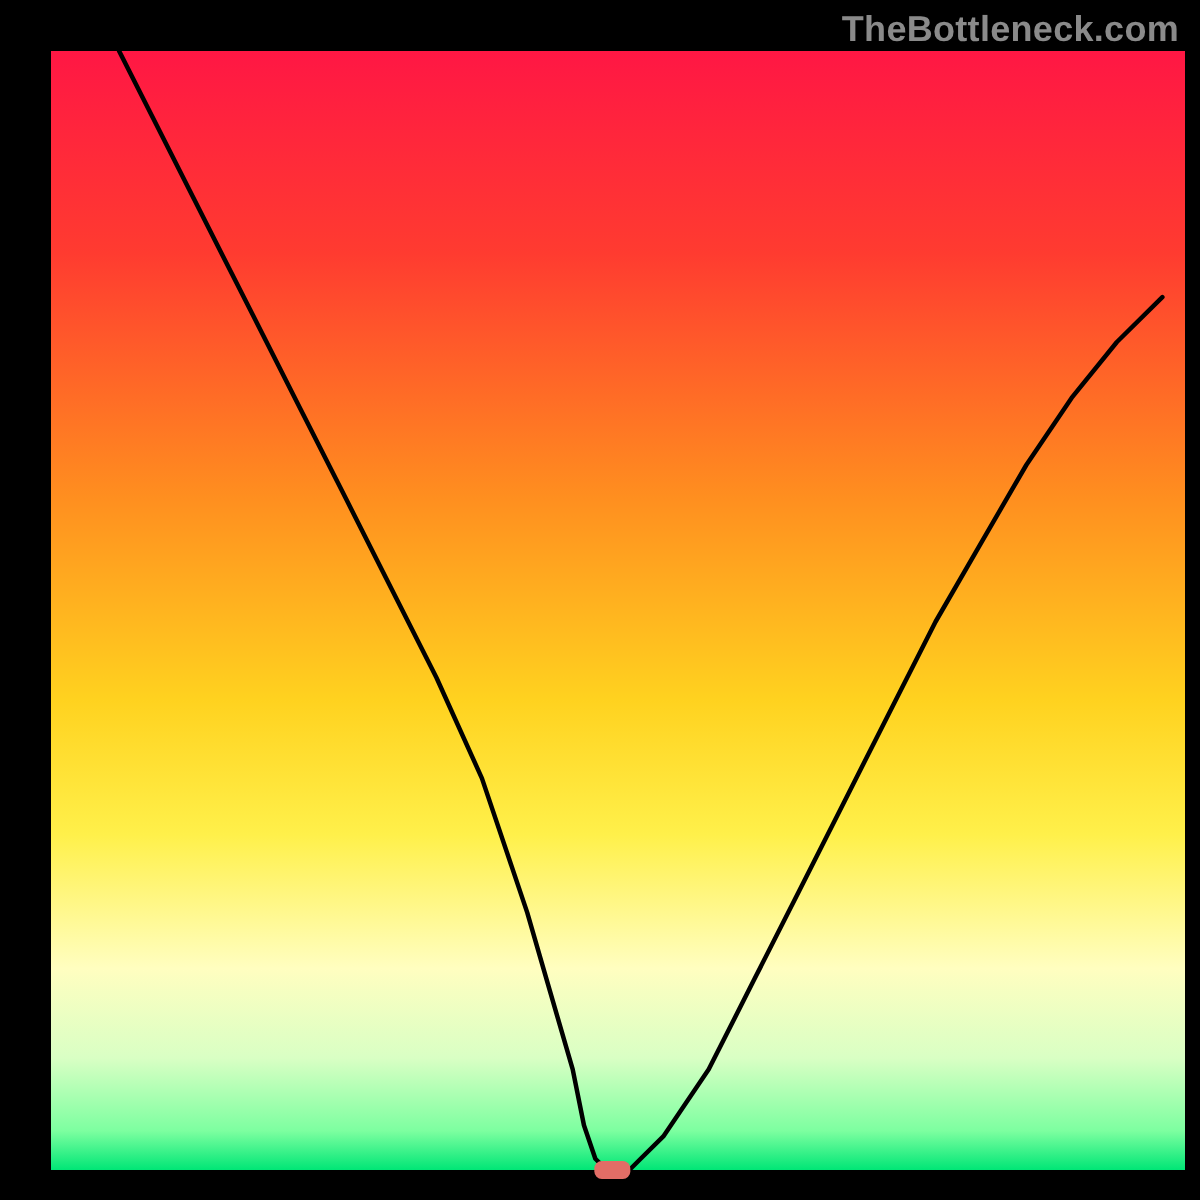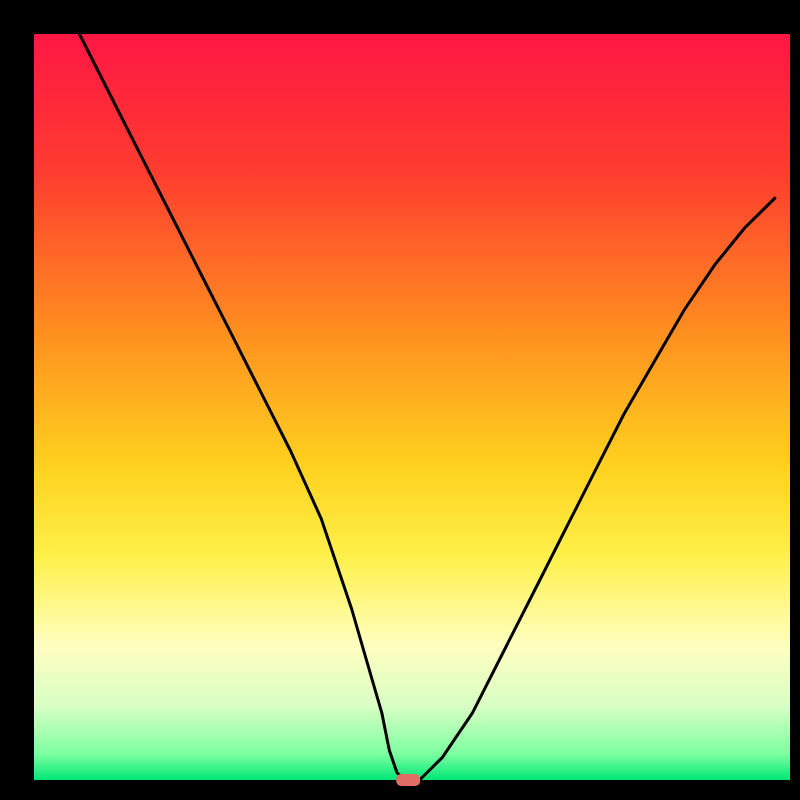--- a/index.html
+++ b/index.html
@@ -30,20 +30,21 @@
   svg.plot {
     position: absolute;
     left: 0;
     top: 0;
   }
 </style>
 </head>
 <body>
 
 <div class="frame">
+  <div class="watermark">TheBottleneck.com</div>
 
   <svg class="plot" width="800" height="800" viewBox="0 0 800 800">
     <defs>
       <linearGradient id="bg-grad" x1="0" y1="0" x2="0" y2="1">
           <stop offset="0.00%" stop-color="#ff1744"></stop>
           <stop offset="18.00%" stop-color="#ff3b30"></stop>
           <stop offset="40.00%" stop-color="#ff8f1f"></stop>
           <stop offset="58.00%" stop-color="#ffd21f"></stop>
           <stop offset="70.00%" stop-color="#fff04a"></stop>
           <stop offset="82.00%" stop-color="#fffec0"></stop>

